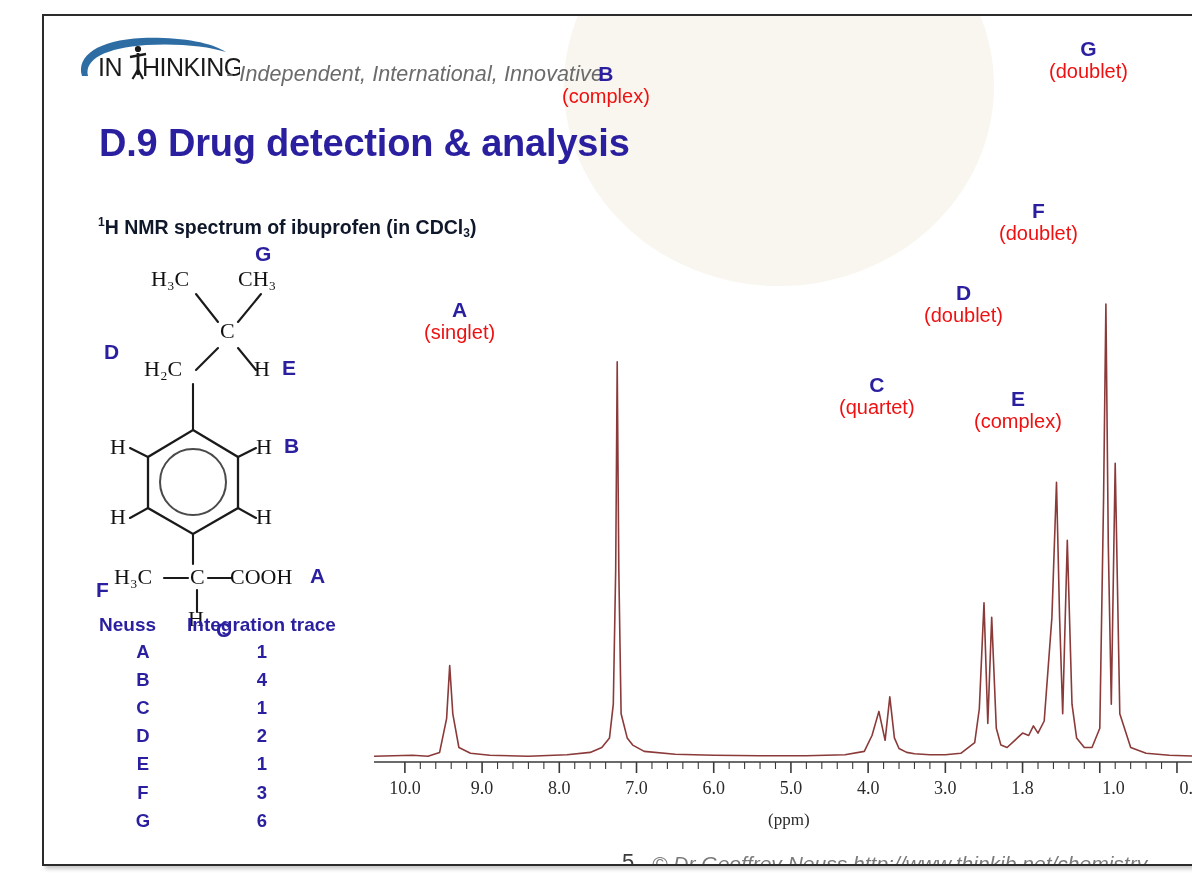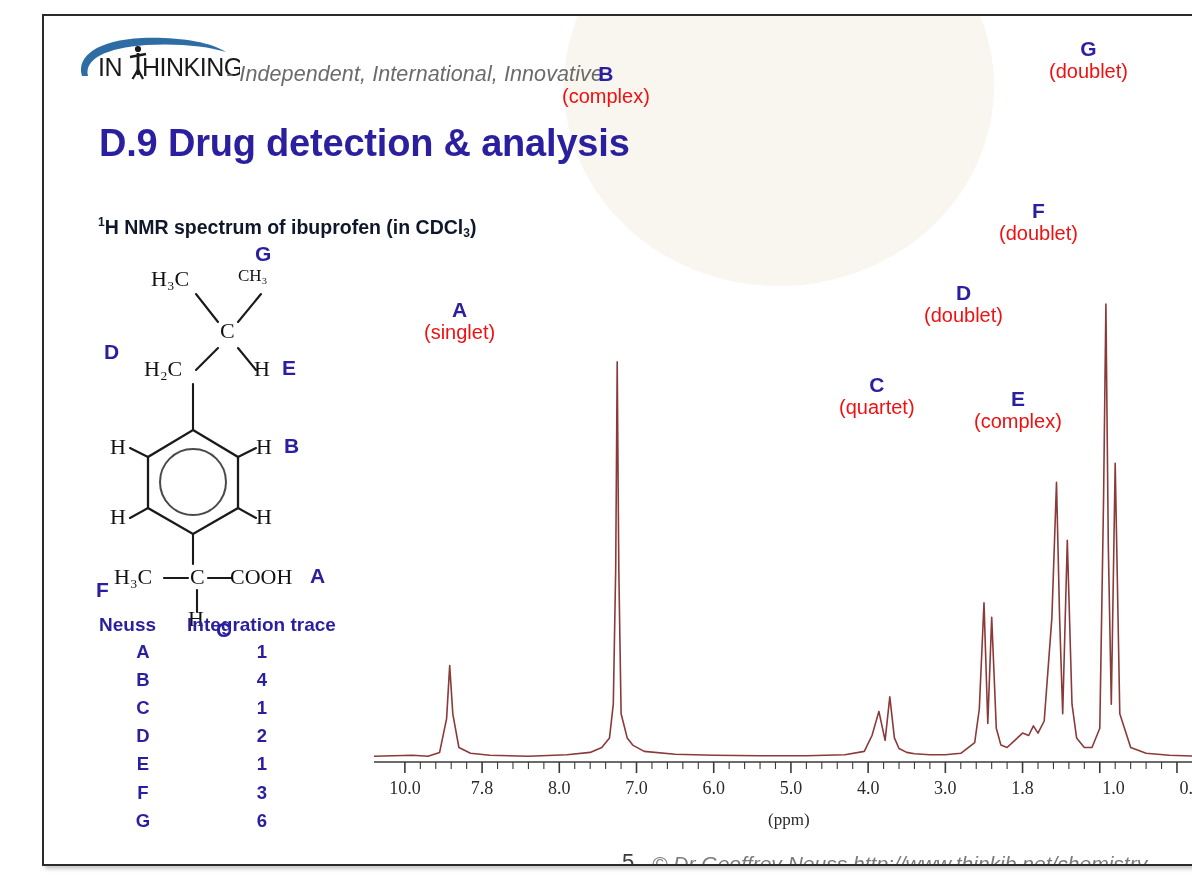--- a/index.html
+++ b/index.html
@@ -144,21 +144,21 @@
           <line x1="97" y1="282" x2="97" y2="312"></line>
 
           <line x1="68" y1="326" x2="92" y2="326"></line>
           <line x1="112" y1="326" x2="136" y2="326"></line>
           <line x1="101" y1="338" x2="101" y2="360"></line>
         </g>
       </svg>
 
       
       <div style="position:absolute;left:55px;top:14px;font-size:22px;color:#111;font-family:'Liberation Serif',serif;">H₃C</div>
-      <div style="position:absolute;left:142px;top:14px;font-size:17px;color:#111;font-family:'Liberation Serif',serif;">CH₃</div>
+      <div style="position:absolute;left:142px;top:14px;font-size:22px;color:#111;font-family:'Liberation Serif',serif;">CH₃</div>
       <div style="position:absolute;left:124px;top:66px;font-size:22px;color:#111;font-family:'Liberation Serif',serif;">C</div>
       <div style="position:absolute;left:48px;top:104px;font-size:22px;color:#111;font-family:'Liberation Serif',serif;">H₂C</div>
       <div style="position:absolute;left:158px;top:104px;font-size:22px;color:#111;font-family:'Liberation Serif',serif;">H</div>
       <div style="position:absolute;left:14px;top:182px;font-size:22px;color:#111;font-family:'Liberation Serif',serif;">H</div>
       <div style="position:absolute;left:160px;top:182px;font-size:22px;color:#111;font-family:'Liberation Serif',serif;">H</div>
       <div style="position:absolute;left:14px;top:252px;font-size:22px;color:#111;font-family:'Liberation Serif',serif;">H</div>
       <div style="position:absolute;left:160px;top:252px;font-size:22px;color:#111;font-family:'Liberation Serif',serif;">H</div>
       <div style="position:absolute;left:18px;top:312px;font-size:22px;color:#111;font-family:'Liberation Serif',serif;">H₃C</div>
       <div style="position:absolute;left:94px;top:312px;font-size:22px;color:#111;font-family:'Liberation Serif',serif;">C</div>
       <div style="position:absolute;left:134px;top:312px;font-size:22px;color:#111;font-family:'Liberation Serif',serif;">COOH</div>
@@ -262,21 +262,21 @@
             <line x1="108.09302325581397" x2="108.09302325581397" y1="500" y2="511" stroke="#3a3a3a" stroke-width="1.6"></line>
             <line x1="92.65116279069775" x2="92.65116279069775" y1="500" y2="507" stroke="#3a3a3a" stroke-width="1.1"></line>
             <line x1="77.20930232558139" x2="77.20930232558139" y1="500" y2="507" stroke="#3a3a3a" stroke-width="1.1"></line>
             <line x1="61.767441860465176" x2="61.767441860465176" y1="500" y2="507" stroke="#3a3a3a" stroke-width="1.1"></line>
             <line x1="46.325581395348806" x2="46.325581395348806" y1="500" y2="507" stroke="#3a3a3a" stroke-width="1.1"></line>
             <line x1="30.883720930232588" x2="30.883720930232588" y1="500" y2="511" stroke="#3a3a3a" stroke-width="1.6"></line>
           </g>
       </svg>
       <div id="ticklabels">
           <div class="tick-lab" style="left: 5.88372px; top: 516px;">10.0</div>
-          <div class="tick-lab" style="left: 83.093px; top: 516px;">7.8</div>
+          <div class="tick-lab" style="left: 83.093px; top: 516px;">9.0</div>
           <div class="tick-lab" style="left: 160.302px; top: 516px;">8.0</div>
           <div class="tick-lab" style="left: 237.512px; top: 516px;">7.0</div>
           <div class="tick-lab" style="left: 314.721px; top: 516px;">6.0</div>
           <div class="tick-lab" style="left: 391.93px; top: 516px;">5.0</div>
           <div class="tick-lab" style="left: 469.14px; top: 516px;">4.0</div>
           <div class="tick-lab" style="left: 546.349px; top: 516px;">3.0</div>
           <div class="tick-lab" style="left: 623.558px; top: 516px;">1.8</div>
           <div class="tick-lab" style="left: 700.767px; top: 516px; text-align: right;">1.0</div>
           <div class="tick-lab" style="left: 777.977px; top: 516px; text-align: right;">0.0</div>
         </div>

